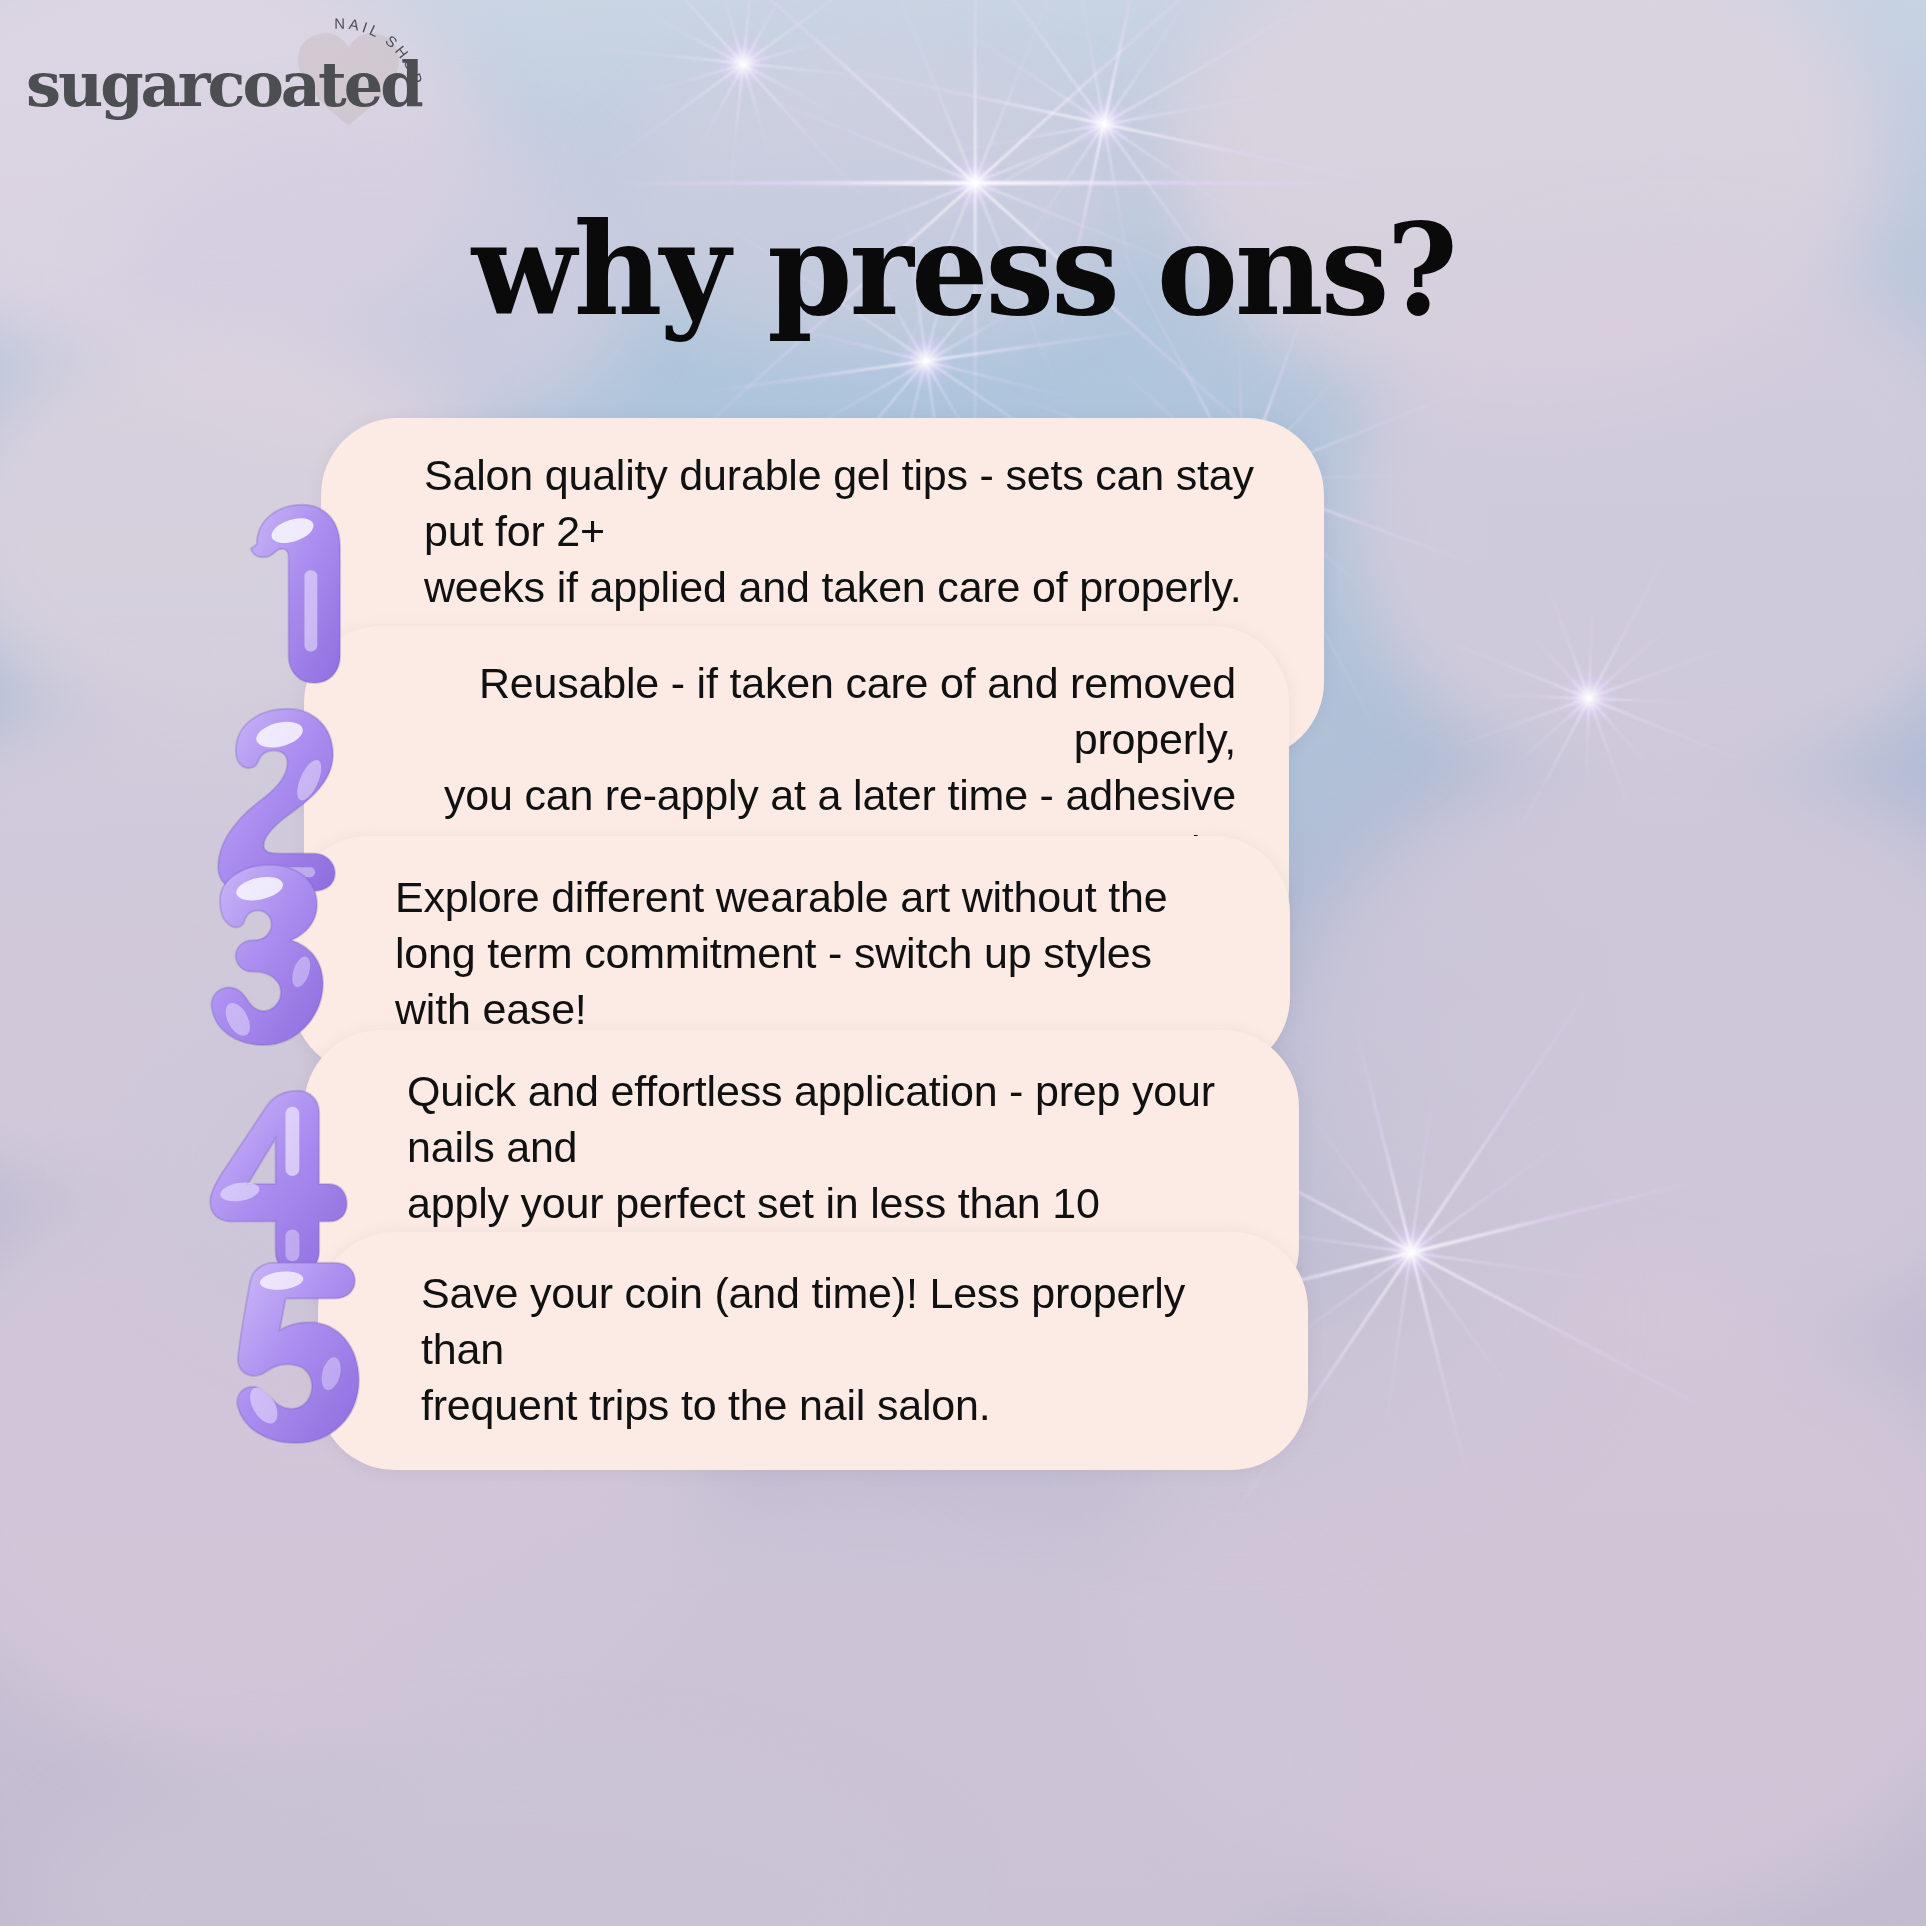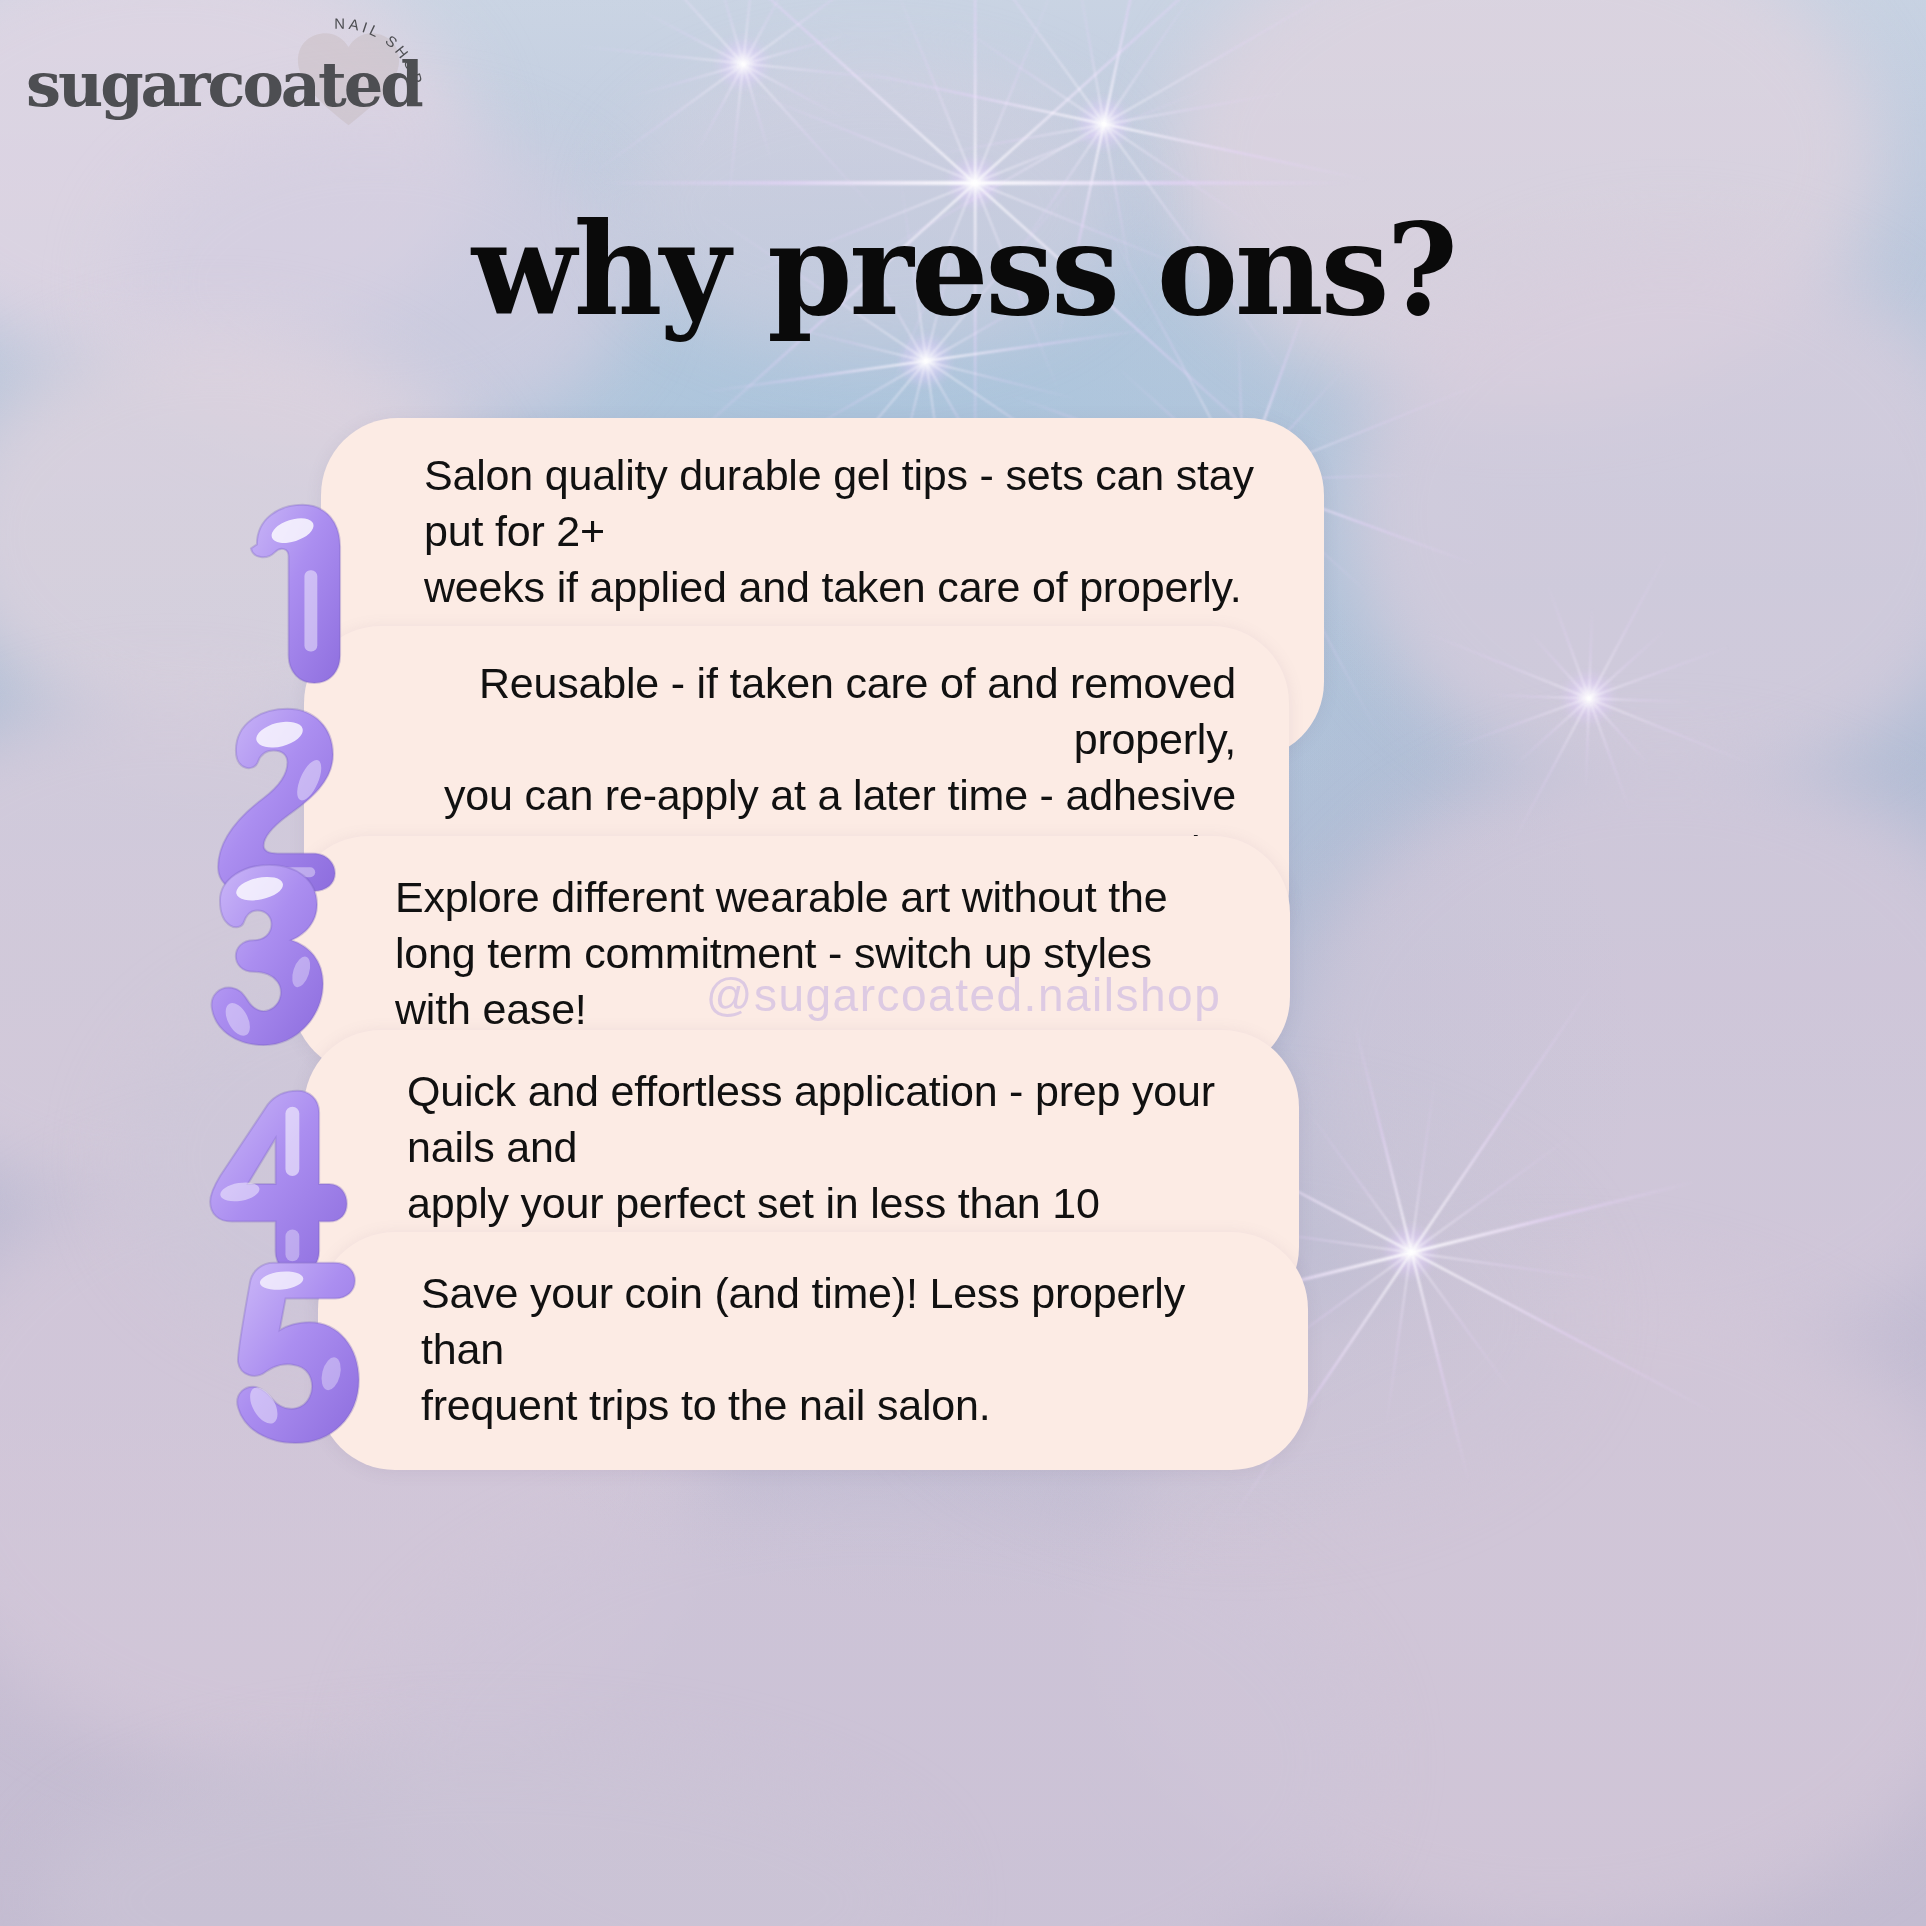--- a/index.html
+++ b/index.html
@@ -415,16 +415,15 @@
         </svg>
       </div>
       <div class="card">
         <p>Save your coin (and time)! Less properly than
 frequent trips to the nail salon.</p>
       </div>
     </div>
 
   </div>
 
-  <div class="watermark">@sugarcoated.nailshop</div>
 
 </div>
 
 
 </body></html>

